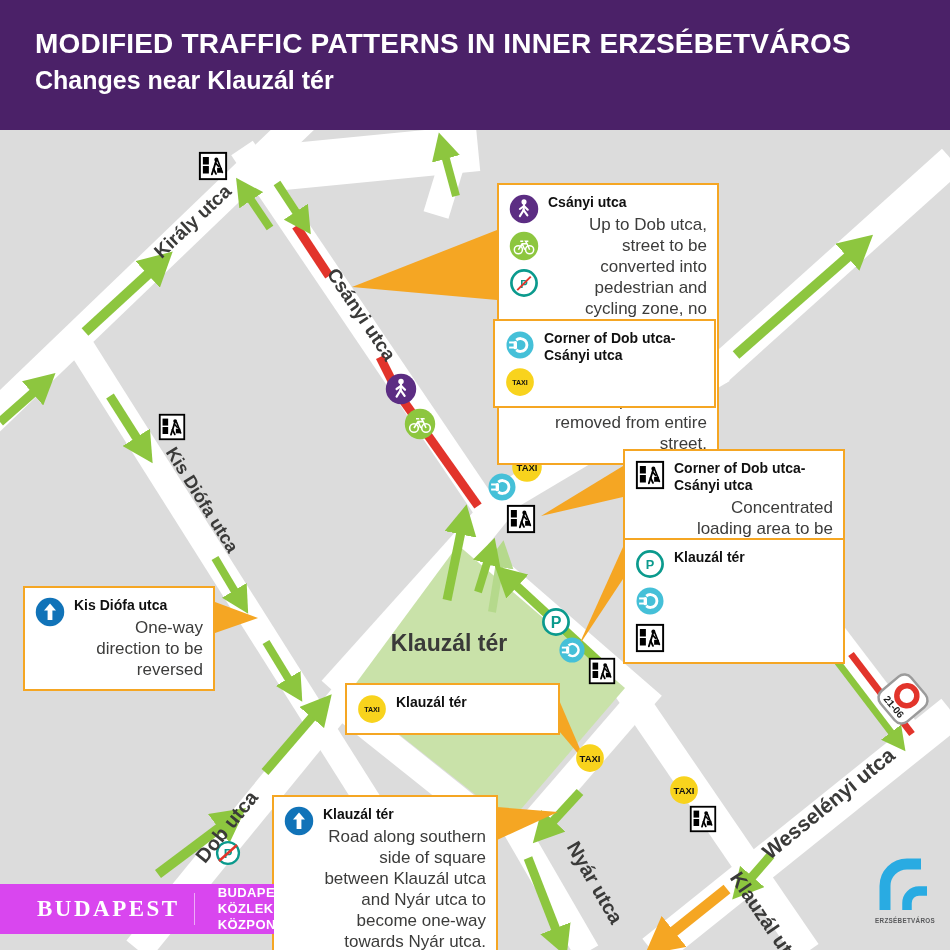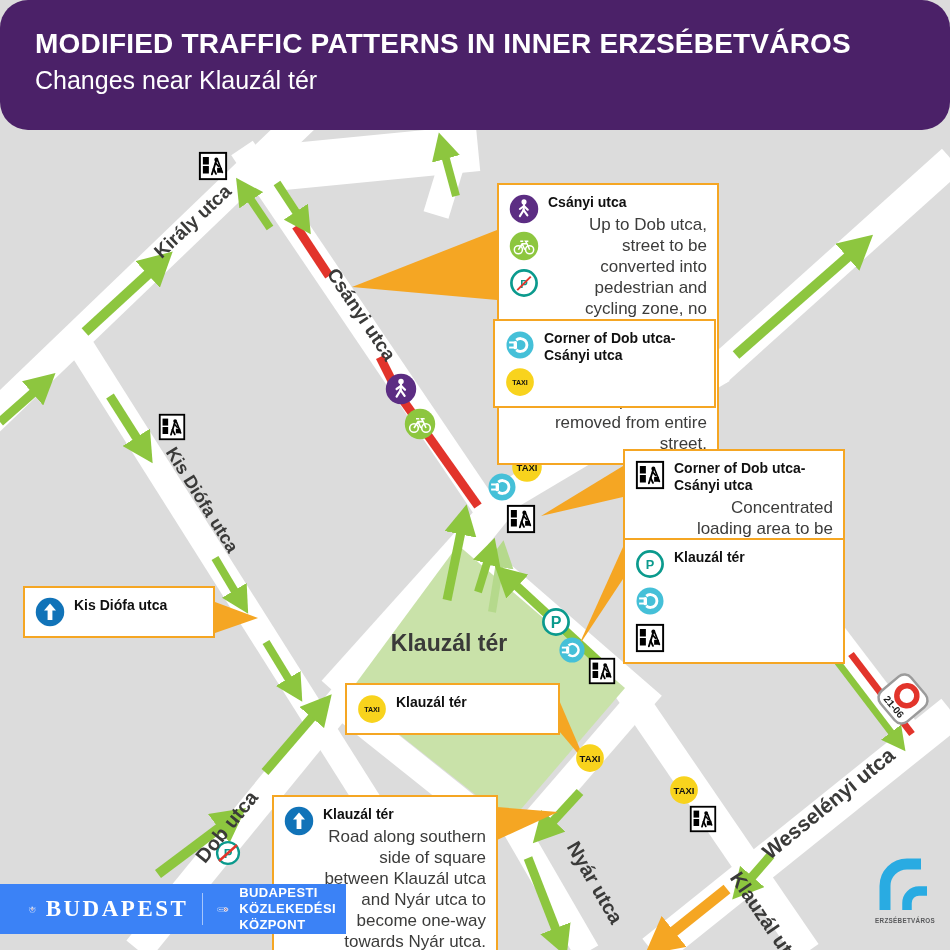--- a/index.html
+++ b/index.html
@@ -1,38 +1,38 @@
 <!DOCTYPE html>
 <html><head>
 <meta charset="utf-8">
 <style>
   html,body{margin:0;padding:0;background:#fff;}
   #stage{position:relative;width:950px;height:950px;overflow:hidden;background:#dcdcdc;
          font-family:"Liberation Sans",sans-serif;}
   #mapsvg{position:absolute;left:0;top:0;z-index:1;}
   
   #hdr{position:absolute;left:0;top:0;width:950px;height:130px;background:#4b2168;z-index:3;
-       box-sizing:border-box;padding:28px 20px 0 35px;color:#fff;border-radius:28px;}
+       box-sizing:border-box;padding:28px 20px 0 35px;color:#fff;}
   #hdr h1{margin:0;font-size:28px;font-weight:bold;letter-spacing:.2px;line-height:1.15;}
-  #hdr h2{margin:7px 0 0;font-size:25px;font-weight:normal;line-height:1.1;}
+  #hdr h2{margin:7px 0 0;font-size:25px;font-weight:bold;line-height:1.1;}
   
   .callout{position:absolute;z-index:4;background:#fff;border:2px solid #f5a623;
            display:flex;gap:9px;padding:9px 10px;box-sizing:border-box;}
   .icons{display:flex;flex-direction:column;gap:7px;flex:0 0 30px;}
   .ci{width:30px;height:30px;display:block;}
   .ctext{flex:1;}
   .callout h3{margin:0 0 3px;font-size:14px;color:#101010;line-height:1.2;}
   .callout p{margin:0;font-size:17px;line-height:1.24;color:#3c3c3b;text-align:right;}
   .callout p + p{margin-top:8px;}
   
   .slabel{font-weight:bold;fill:#3a3a39;text-anchor:middle;}
   .taxi-t{font-size:9.5px;font-weight:bold;fill:#111;text-anchor:middle;}
   .p-t{font-size:16px;font-weight:bold;fill:#0b9a8d;text-anchor:middle;}
   
-  #fbar{position:absolute;left:0;top:884px;width:346px;height:50px;background:#3b82f6;z-index:4;
+  #fbar{position:absolute;left:0;top:884px;width:274px;height:50px;background:#d946ef;z-index:4;
         display:flex;align-items:center;box-sizing:border-box;padding:0 10px 0 28px;gap:9px;}
   .bud-name{font-family:"Liberation Serif",serif;font-weight:bold;font-size:23px;color:#fff;letter-spacing:2.5px;}
   .fdiv{width:1px;height:32px;background:rgba(255,255,255,.55);margin:0 5px;flex:0 0 1px;}
   .bkk-org{color:#fff;font-size:13px;font-weight:bold;letter-spacing:.4px;line-height:1.25;}
   #evlogo{position:absolute;left:872px;top:858px;width:66px;height:74px;z-index:4;text-align:center;}
   .evtext{font-size:6.3px;font-weight:bold;color:#58595b;letter-spacing:.3px;margin-top:1px;}
 </style>
 </head>
 <body>
 
@@ -306,20 +306,21 @@
 </div>
 
 <div class="callout" style="left:23px;top:586px;width:192px;">
   <div class="icons">
     <svg class="ci" viewBox="0 0 40 40">
           <use href="#sym-oneway"></use>
         </svg>
   </div>
   <div class="ctext">
     <h3>Kis Diófa utca</h3>
+    <p>One-way direction to be reversed</p>
   </div>
 </div>
 
 <div class="callout" style="left:345px;top:683px;width:215px;">
   <div class="icons">
     <svg class="ci" viewBox="0 0 40 40">
       <use href="#sym-taxi"></use>
           <text class="taxi-t" x="20" y="24">TAXI</text>
     </svg>
   </div>

